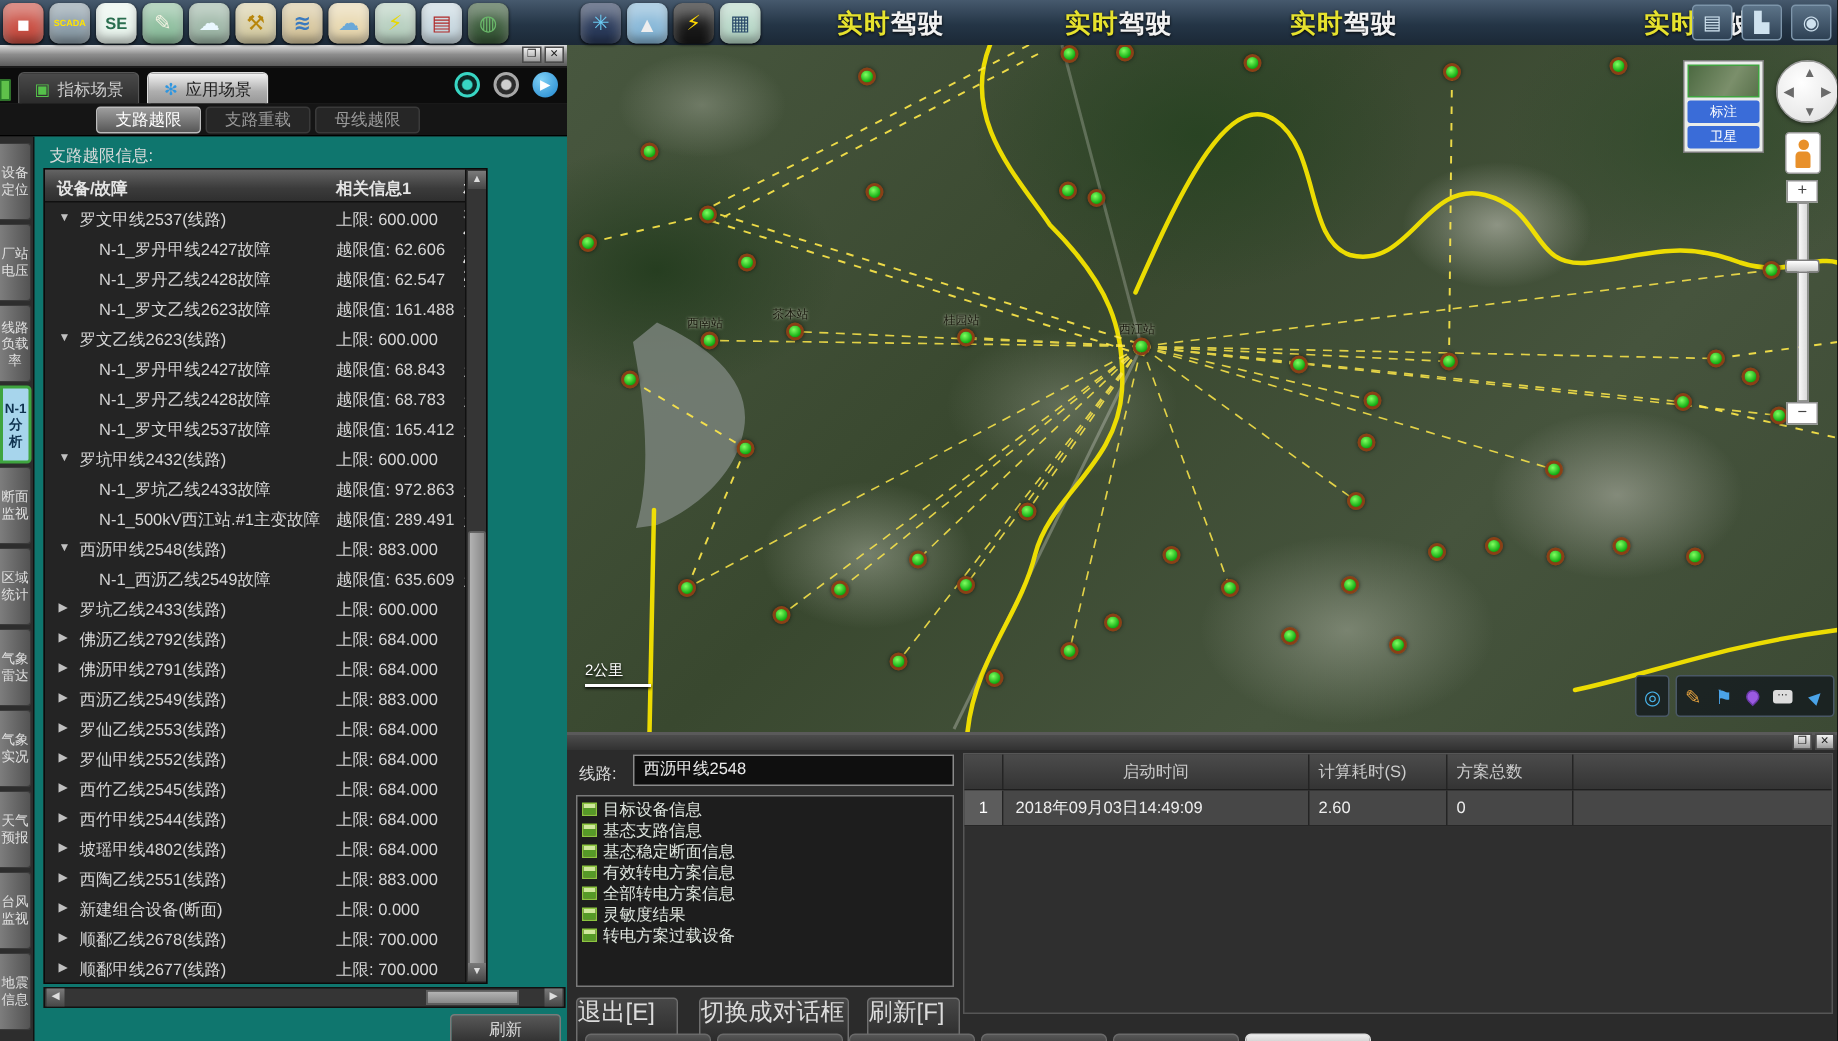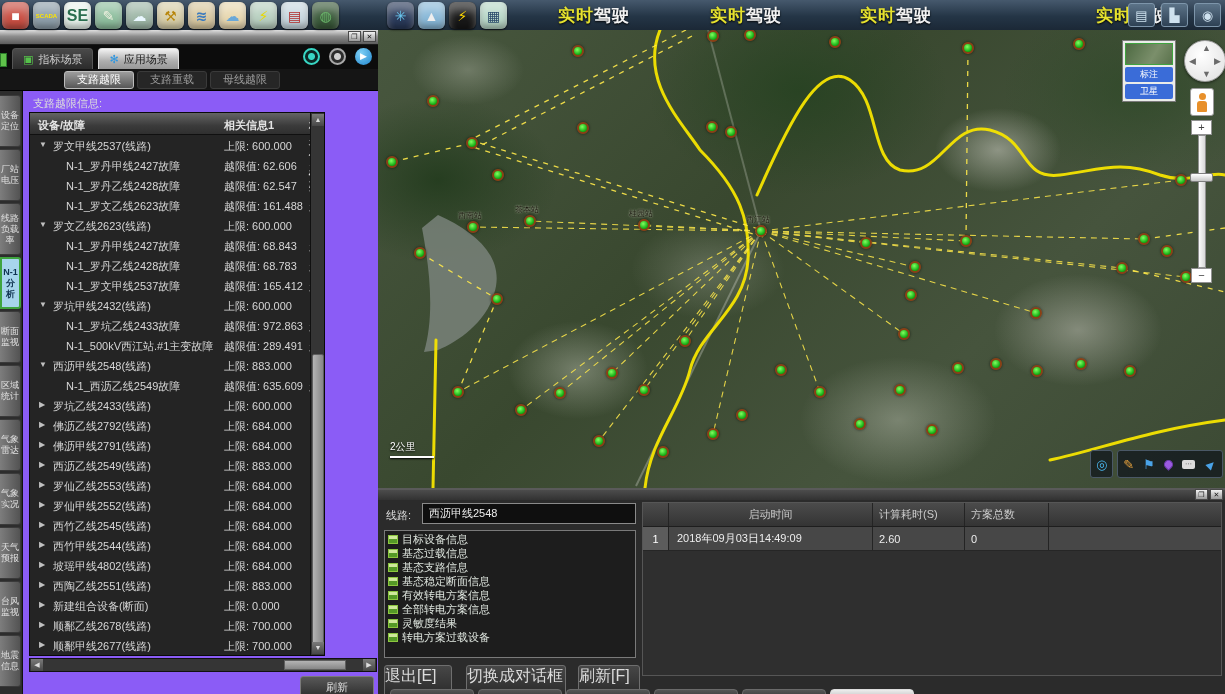--- a/index.html
+++ b/index.html
@@ -6,21 +6,21 @@
   body{background:#000;font-family:"Liberation Sans","DejaVu Sans",sans-serif}
   #app{position:relative;width:1225px;height:694px;background:#1a1a1a;overflow:hidden}
 
   
   #topbar{position:absolute;left:0;top:0;width:1225px;height:30px;
     background:linear-gradient(#46596d,#243546 55%,#1b2836);display:flex;align-items:center;z-index:5}
   .appicon{width:27px;height:27px;margin:1px 2px 0 2px;border-radius:6px;display:flex;align-items:center;
     justify-content:center;font-size:14px;font-weight:bold;flex:0 0 auto;
     box-shadow:inset 0 9px 9px rgba(255,255,255,.38),inset 0 -4px 6px rgba(0,0,0,.35),0 1px 2px rgba(0,0,0,.7)}
   .appicon.txt-s{font-size:6px;letter-spacing:0}
-  .appicon.txt-m{font-size:16px}
+  .appicon.txt-m{font-size:11px}
   .appicon.gap{margin-left:46px}
   .rt{position:absolute;top:4px;font-size:17px;font-weight:bold;letter-spacing:1px;text-shadow:0 1px 2px #000}
   .rt .hl{color:#e6e22e}
   .rt .rest{color:#f2f2f2}
   .winicons{position:absolute;right:4px;top:3px;display:flex;gap:6px}
   .winicon{width:27px;height:24px;background:linear-gradient(#5c7388,#2e4154);border:1px solid #7d95aa;
     border-radius:3px;color:#cfe2ef;display:flex;align-items:center;justify-content:center;font-size:13px}
 
   
   #leftwin{position:absolute;left:0;top:30px;width:378px;height:664px;background:#3a3a3a}
@@ -47,21 +47,21 @@
     background:#262626;color:#9a9a9a;border:1px solid #3a3a3a}
   .subtab.active{background:linear-gradient(#9d9d9d,#575757);color:#fff;border-color:#bcbcbc}
 
   #sidebar{position:absolute;left:0;top:61px;width:22px;bottom:0;background:#2d2d2d;display:flex;
     flex-direction:column;gap:2px;padding-top:4px;overflow:hidden}
   .side-tab{width:21px;min-height:52px;background:linear-gradient(90deg,#7d7d7d,#535353);border:1px solid #3a3a3a;
     border-left:none;border-radius:0 3px 3px 0;color:#e0e0e0;font-size:9px;line-height:11px;word-break:break-all;
     text-align:center;display:flex;align-items:center;justify-content:center;padding:2px 0}
   .side-tab.active{background:#a7d5ec;color:#0f3350;border:2px solid #3fa43f;font-weight:bold}
 
-  #lcontent{position:absolute;left:22px;top:61px;right:0;bottom:0;background:#8b5cf6;border-left:1px solid #111}
+  #lcontent{position:absolute;left:22px;top:61px;right:0;bottom:0;background:#0f766e;border-left:1px solid #111}
   .sectitle{position:absolute;left:10px;top:5px;font-size:11px;color:#dcdcdc}
   #ptable{position:absolute;left:6px;top:21px;width:296px;height:544px;background:#242424;border:1px solid #0a0a0a;overflow:hidden}
   .thead{position:absolute;left:0;top:0;right:14px;height:22px;
     background:linear-gradient(#646464,#3b3b3b 60%,#2f2f2f);border-bottom:1px solid #101010;font-size:11px;color:#e4e4e4}
   .thead span{position:absolute;top:5px;font-weight:bold}
   .th-dev{left:8px}.th-i1{left:194px}.th-i2{left:279px}
   .tbody{position:absolute;left:0;top:22px;right:14px;bottom:0;overflow:hidden}
   .trow{position:relative;height:20px;font-size:11px;color:#d6d6d6;white-space:nowrap}
   .trow .exp{position:absolute;left:9px;top:5px;font-size:8px;color:#c0c0c0}
   .trow .dev{position:absolute;left:23px;top:4px}
@@ -794,24 +794,20 @@
     <span class="line-label">线路:</span>
     <div class="line-input">西沥甲线2548</div>
     <div class="blist">
 
         <div class="litem">
         <span class="gicon"></span>
         <span>目标设备信息</span>
       </div>
         <div class="litem">
         <span class="gicon"></span>
-        <span>基态过载信息</span>
-      </div>
-        <div class="litem">
-        <span class="gicon"></span>
         <span>基态支路信息</span>
       </div>
         <div class="litem">
         <span class="gicon"></span>
         <span>基态稳定断面信息</span>
       </div>
         <div class="litem">
         <span class="gicon"></span>
         <span>有效转电方案信息</span>
       </div>

